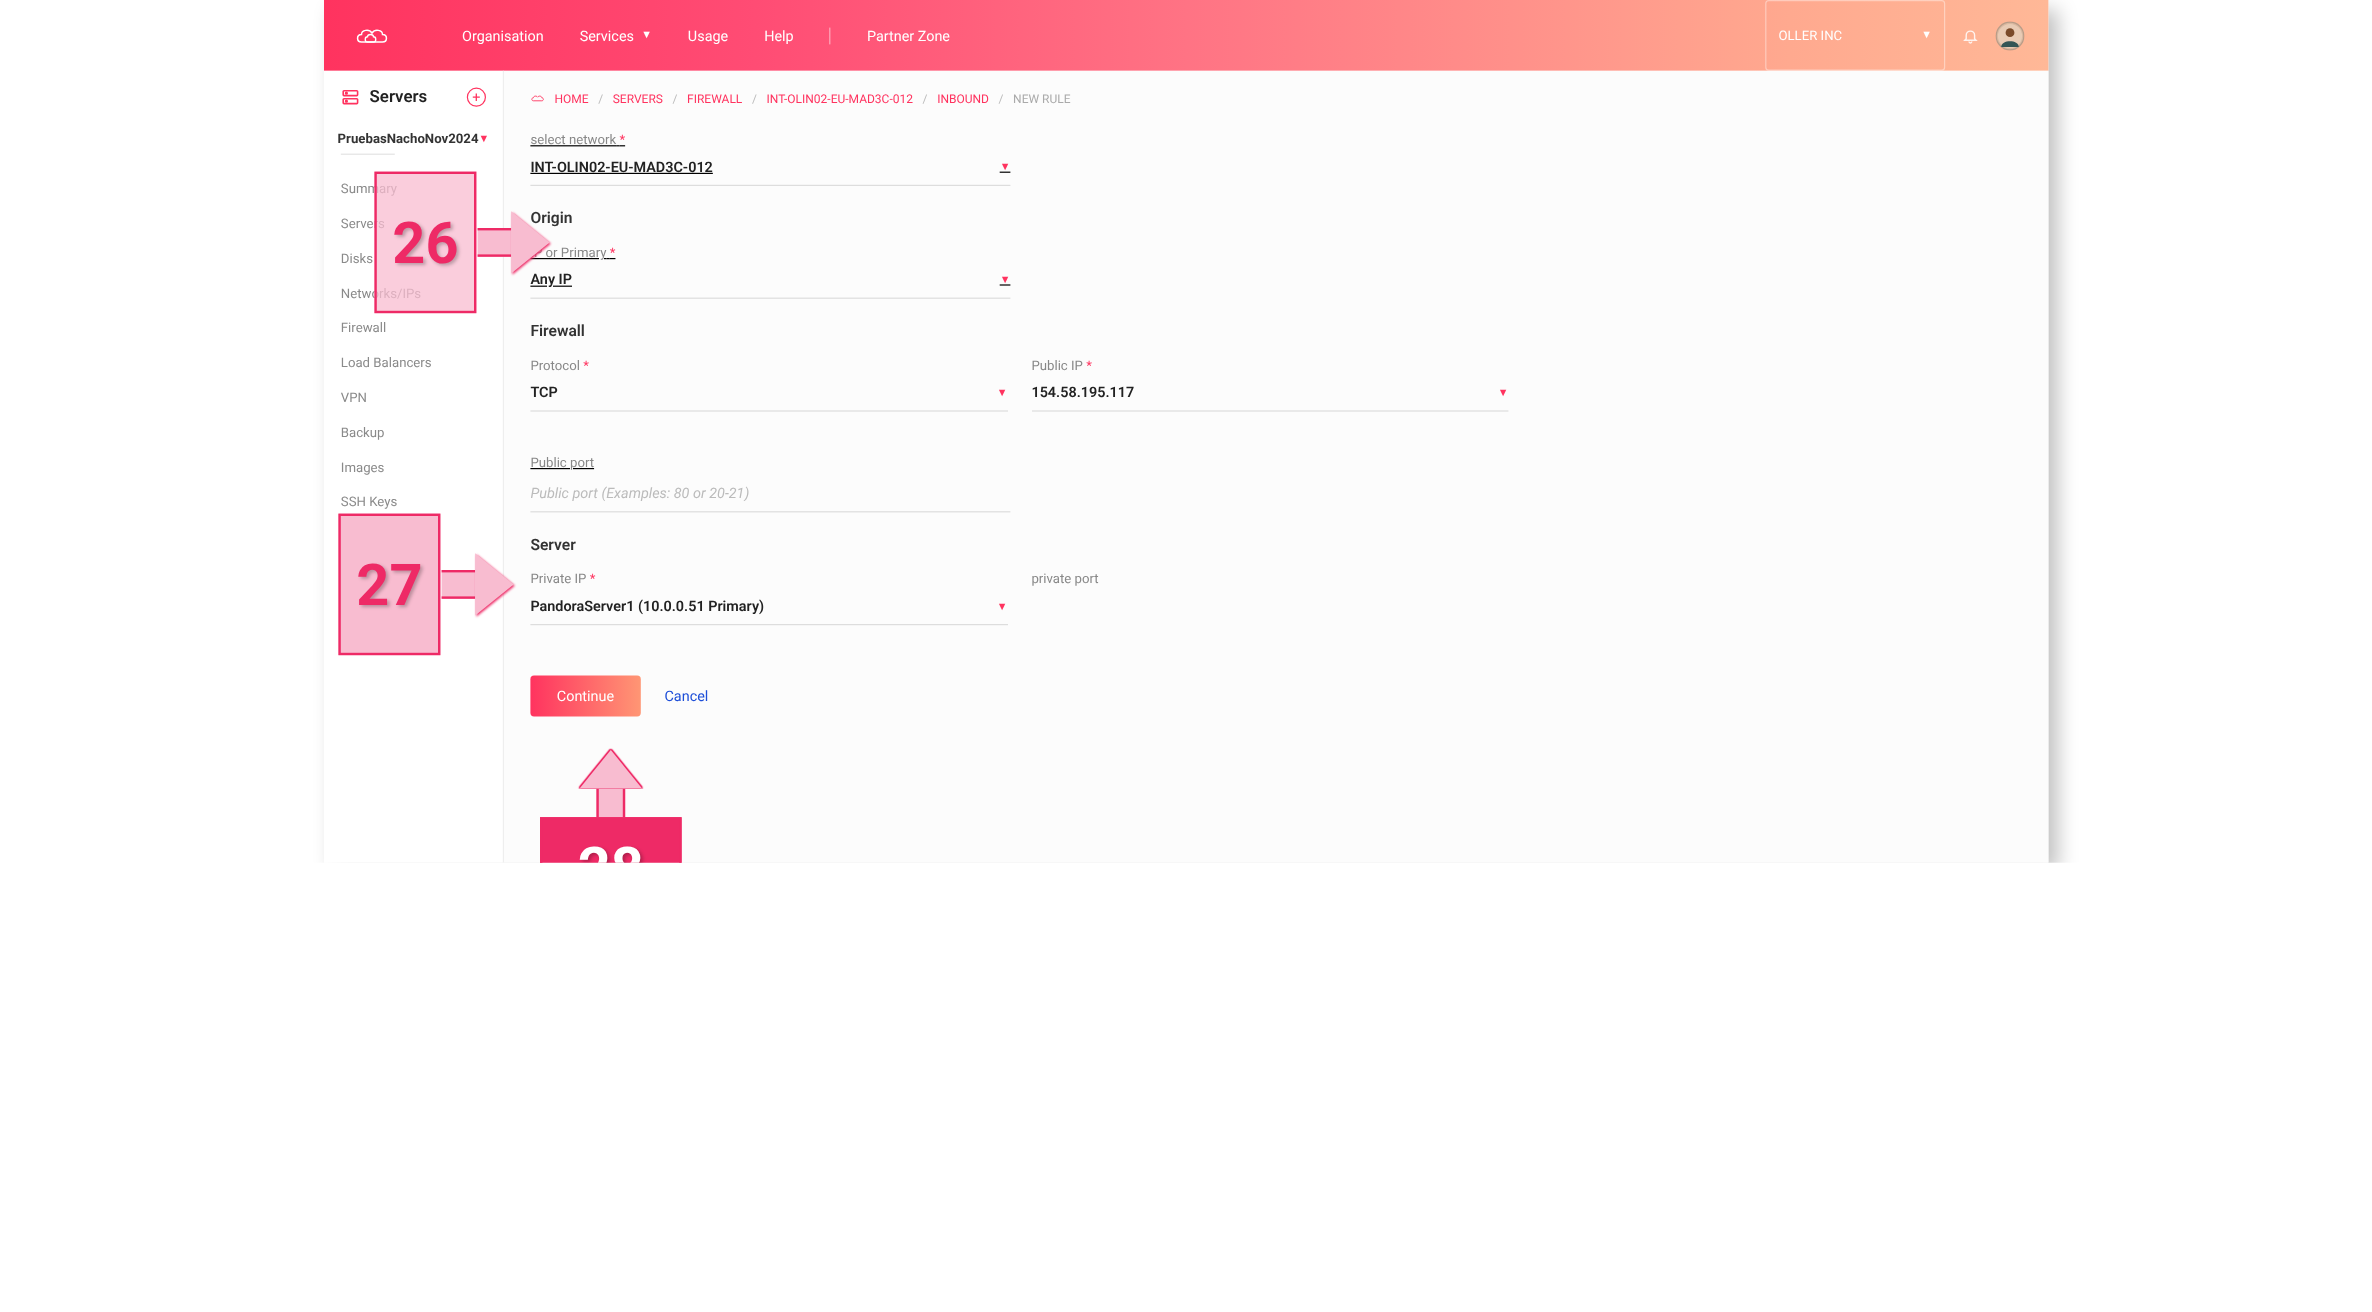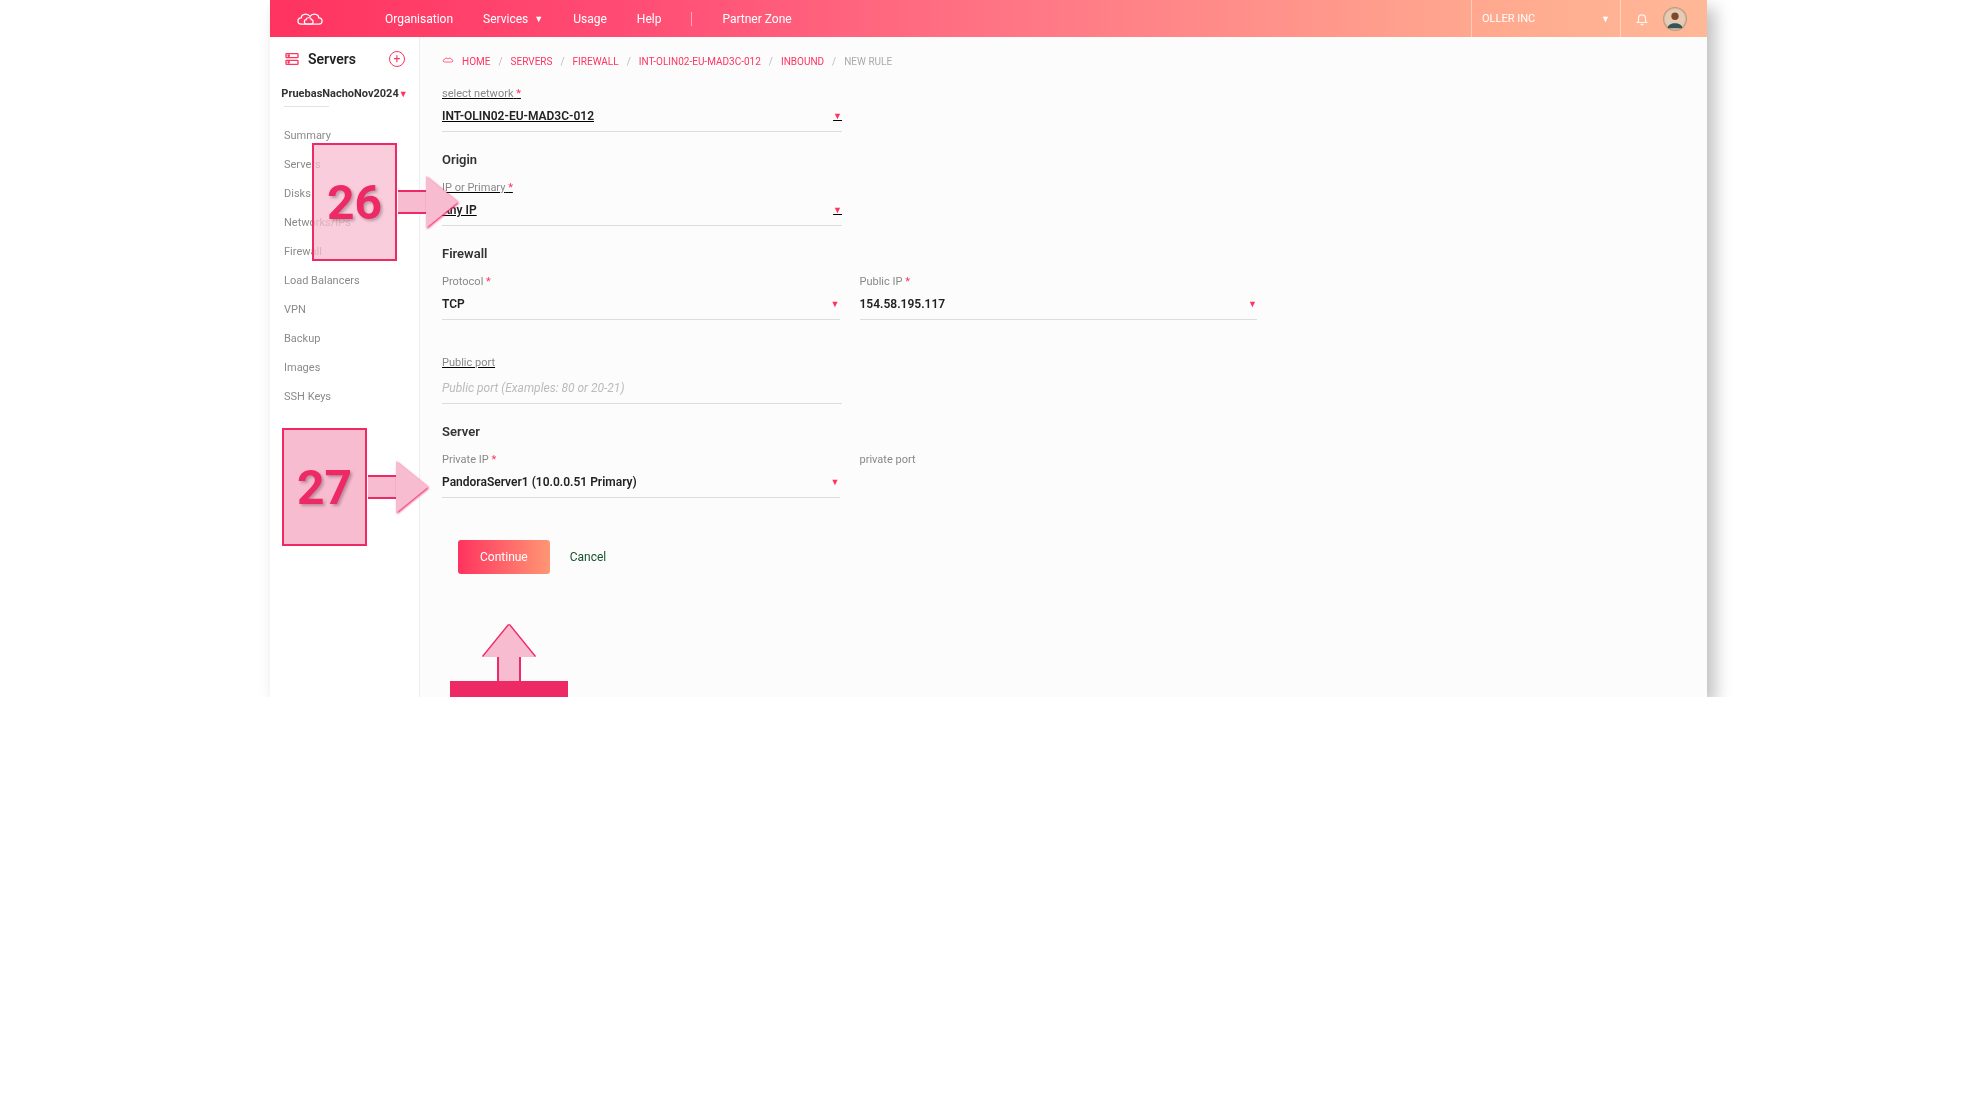--- a/index.html
+++ b/index.html
@@ -14,21 +14,21 @@
     }
     .screenshot {
       position: relative;
       width: 1437px;
       margin: 0 auto;
       background: #fff;
       box-shadow: 8px 8px 16px rgba(0,0,0,0.25);
     }
     
     .top-header {
-      height: 37px;
+      height: 59px;
       background: linear-gradient(90deg, #ff335f 0%, #ff4c74 25%, #ff7384 50%, #ffa98f 85%, #ffb897 100%);
       display: flex;
       align-items: center;
       padding: 0 20px 0 25px;
       color: #fff;
     }
     .logo-svg { width: 30px; height: 18px; margin-right: 60px; }
     .nav-items { display: flex; gap: 30px; align-items: center; font-size: 12px; }
     .nav-item { display: flex; align-items: center; gap: 6px; cursor: pointer; }
     .chev { font-size: 9px; }
@@ -97,27 +97,27 @@
     .input-row {
       width:100%; border: none; border-bottom: 1px solid #ddd;
       padding: 6px 0 8px 0; font-size: 12px; background:transparent; outline:none;
     }
     .input-row::placeholder { color: #bbb; font-style: italic; }
 
     .half-row { display:flex; gap: 20px; width: 815px;}
     .half-row > .field-block { flex:1 1 50%; }
     .narrow { width: 400px; text-decoration: underline; }
 
-    .buttons { margin-top: 26px; display:flex; align-items:center; gap: 20px; margin-left: 16px;}
+    .buttons { margin-top: 26px; display:flex; align-items:center; gap: 20px;}
     .btn-continue {
       background: linear-gradient(90deg,#ff335f,#ff9674);
       border:none; color:#fff; font-size:12px;
       padding: 10px 22px; border-radius:3px; cursor:pointer;
     }
-    .btn-cancel { color:#14532d; font-size:12px; cursor:pointer; }
+    .btn-cancel { color:#1d4ed8; font-size:12px; cursor:pointer; }
 
     
     .annot { position:absolute; pointer-events:none; }
     .annot .box {
       background:#f8bcd0; border:2px solid #ee2a66;
       display:flex; align-items:center; justify-content:center;
       font-size:48px; font-weight:700; color:#ee2a66;
       text-shadow: 2px 2px 3px rgba(0,0,0,0.25);
     }
     .a26 { top:143px; left:42px; display:flex; align-items:center; }

